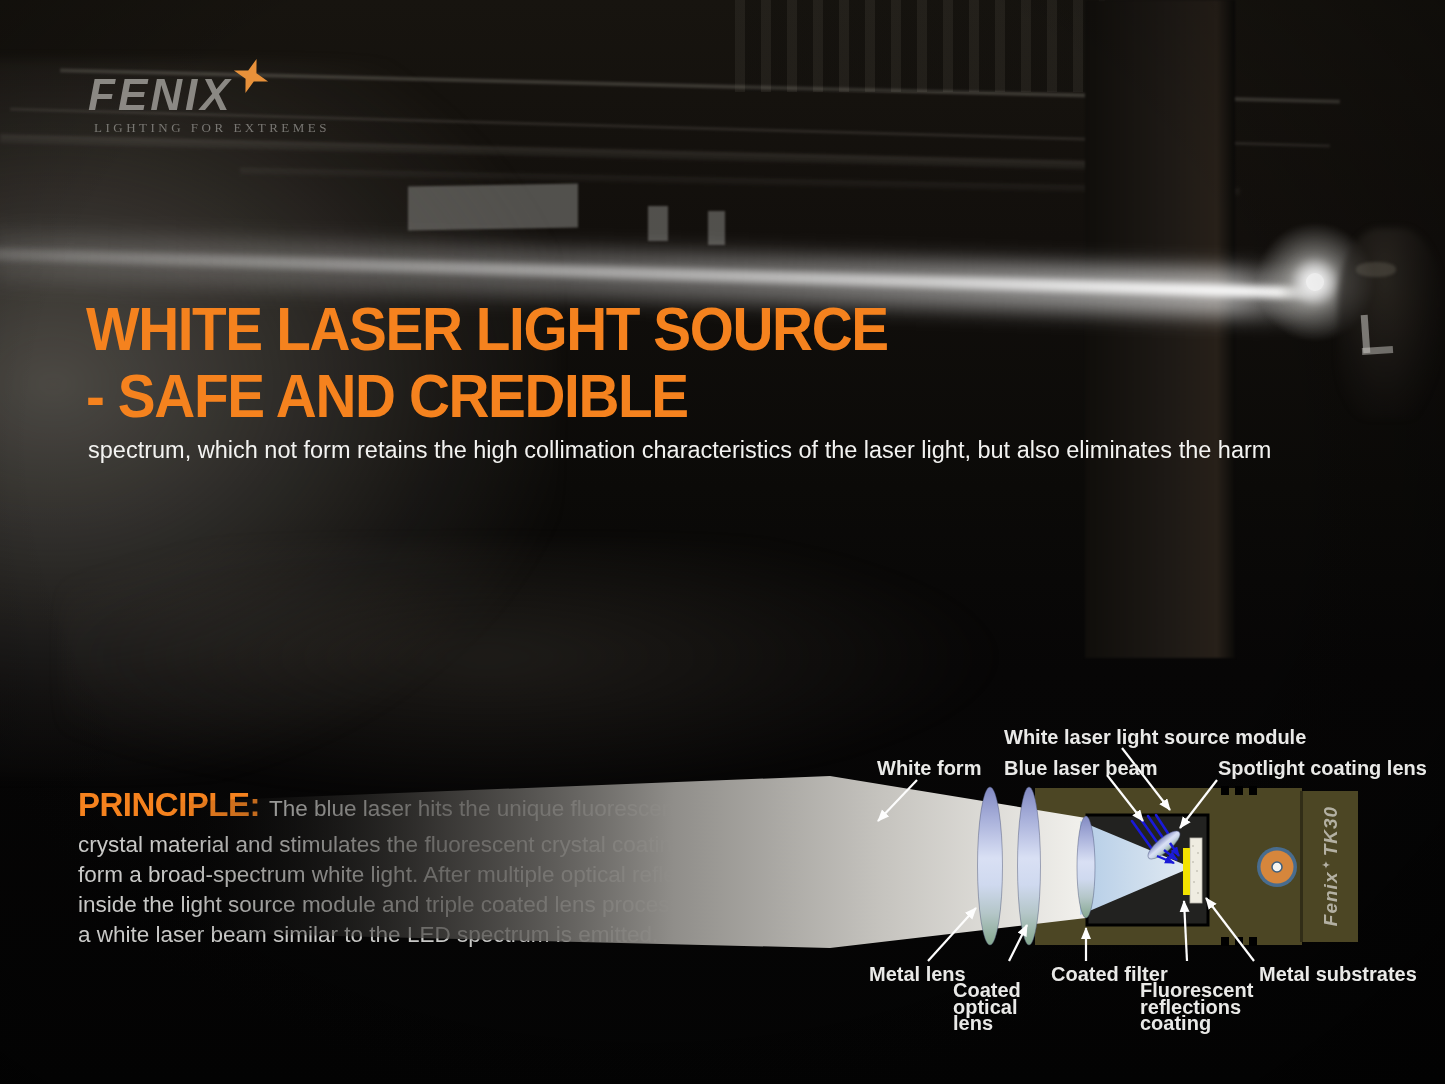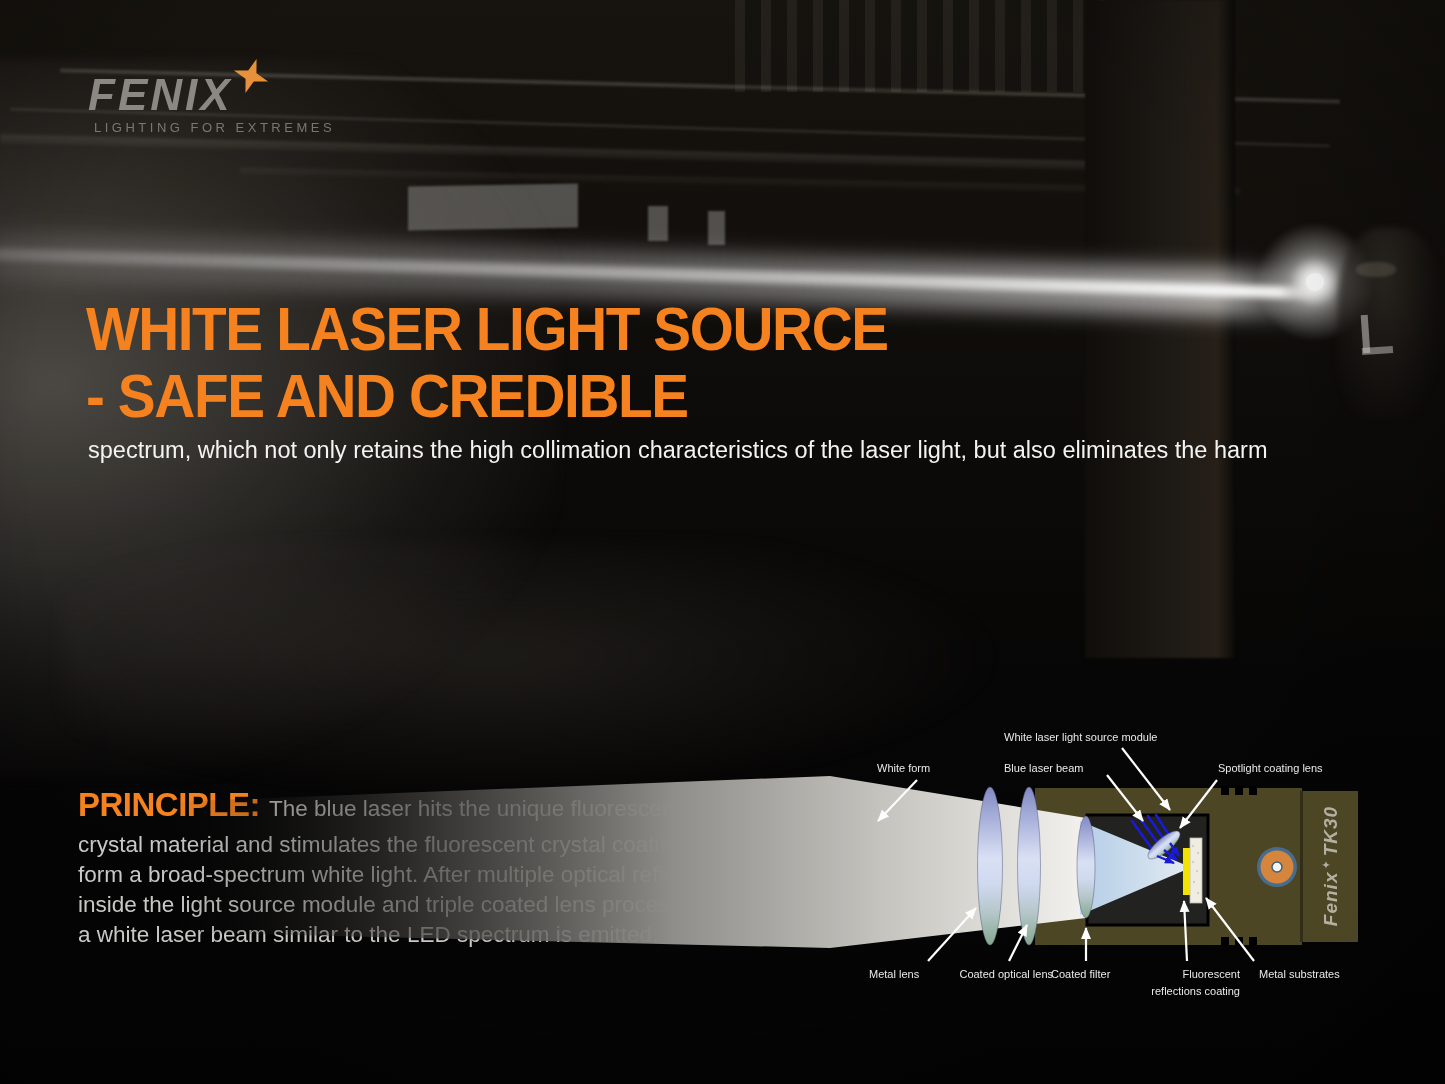--- a/index.html
+++ b/index.html
@@ -52,33 +52,33 @@
     background:radial-gradient(ellipse at 45% 40%,rgba(0,0,0,0) 55%,rgba(0,0,0,0.5) 100%);}
 
   
   .logo{left:88px;top:56px;width:300px;height:90px;}
   .logo-star{position:absolute;left:145px;top:2px;width:36px;height:36px;background:#E8913A;
     clip-path:polygon(50% 0%,62% 38%,100% 50%,62% 62%,50% 100%,38% 62%,0% 50%,38% 38%);
     transform:rotate(18deg);}
   .logo-text{position:absolute;left:0;top:14px;font-size:44px;font-weight:bold;font-style:italic;
     letter-spacing:3px;color:rgba(158,155,150,0.85);}
   .logo-tagline{position:absolute;left:6px;top:64px;font-size:13px;letter-spacing:3.5px;
-    color:rgba(150,148,144,0.75);}
+    color:rgba(150,148,144,0.75);font-family:Liberation Serif, serif;}
 
   
   .headline{left:86px;top:296px;color:#F5821E;font-weight:bold;font-size:61px;line-height:67px;
     letter-spacing:-1.5px;transform:scaleX(0.93);transform-origin:left top;white-space:nowrap;}
   .intro{left:88px;top:433px;color:#F3F3F1;font-size:23.5px;line-height:35px;white-space:nowrap;}
   .principle{left:78px;top:790px;color:#C8C8C6;font-size:22.5px;line-height:30px;white-space:nowrap;}
   .pline.first{margin-bottom:6px;}
   .plabel{color:#F5821E;font-weight:bold;font-size:33px;letter-spacing:-0.5px;margin-right:9px;}
 
   
-  .dlabel{position:absolute;color:#E9E9E7;font-size:11px;line-height:16.5px;white-space:nowrap;}
-  .dlabel.wrap{white-space:normal;text-align:right;}
+  .dlabel{position:absolute;color:#E9E9E7;font-size:20px;line-height:16.5px;white-space:nowrap;font-weight:bold;}
+  .dlabel.wrap{white-space:normal;text-align:left;margin-top:16px;}
 
   
   .marking{left:1246px;top:851px;width:170px;height:30px;display:flex;align-items:center;justify-content:center;
     transform:rotate(-90deg);color:#B3B0A2;font-style:italic;font-weight:bold;font-size:19px;letter-spacing:1px;}
   .marking .mark-star{font-size:11px;font-style:normal;margin:0 3px 10px 2px;}
 
   svg{position:absolute;left:0;top:0;}
 </style>
 </head>
 <body>
@@ -114,21 +114,21 @@
     <div class="logo-text">FENIX</div>
     <div class="logo-tagline">LIGHTING FOR EXTREMES</div>
   </div>
 
   <div class="abs headline">
     <div>WHITE LASER LIGHT SOURCE</div>
     <div>- SAFE AND CREDIBLE</div>
   </div>
 
   <div class="abs intro">
-    <div>spectrum, which not only retains the high collimation characteristics of the laser light, but also eliminates the harm</div>
+    <div>spectrum, which not form retains the high collimation characteristics of the laser light, but also eliminates the harm</div>
   </div>
 
   <div class="abs principle">
     <div class="pline first">
       <span class="plabel">PRINCIPLE:</span><span>The blue laser hits the unique fluorescent</span>
     </div>
     <div class="pline">crystal material and stimulates the fluorescent crystal coating to</div>
     <div class="pline">form a broad-spectrum white light. After multiple optical reflections</div>
     <div class="pline">inside the light source module and triple coated lens processing,</div>
     <div class="pline">a white laser beam similar to the LED spectrum is emitted.</div>

